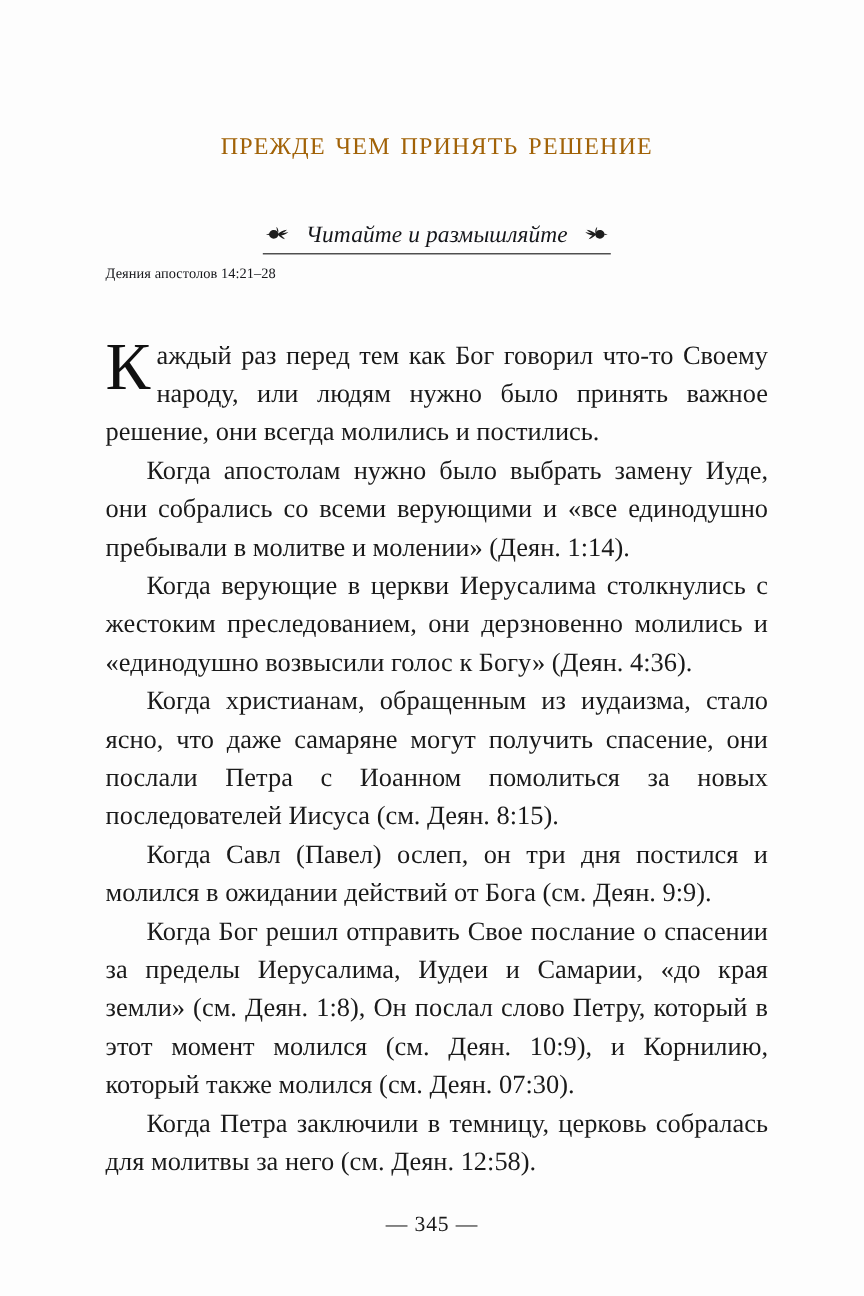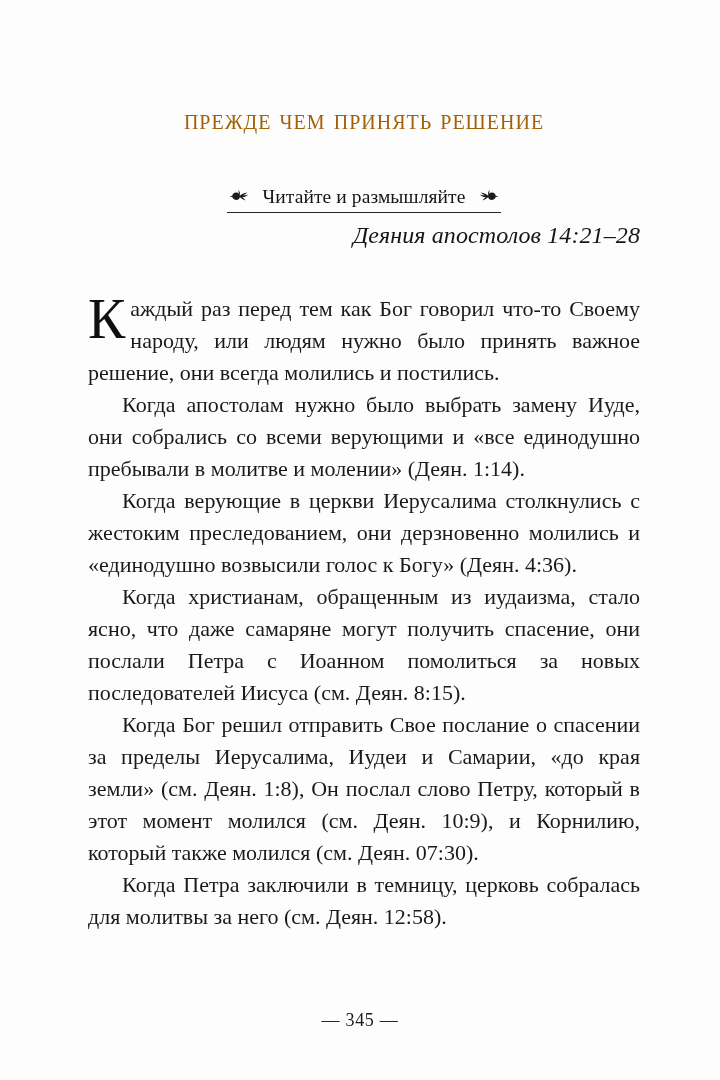--- a/index.html
+++ b/index.html
@@ -58,20 +58,21 @@
     padding-top: 51px;
     text-align: center;
   }
   .section-head-inner {
     display: inline-block;
     position: relative;
     padding: 0 2px 5px 2px;
     border-bottom: 1.6px solid #262626;
     line-height: 1.0;
     white-space: nowrap;
+    font-style: italic;
   }
   .read-label {
     font-size: 19.5px;
     color: #15161a;
     vertical-align: middle;
     letter-spacing: 0.005em;
   }
   .fleuron {
     display: inline-block;
     vertical-align: middle;
@@ -81,23 +82,22 @@
     top: -1px;
   }
   .fleuron svg { display: block; }
   .fleuron-left { margin-right: 9px; }
   .fleuron-right { margin-left: 9px; }
 
   
   .scripture-ref {
     margin: 0;
     padding-top: 9px;
-    text-align: right;
-    font-style: italic;
-    font-size: 24px;
+    text-align: left;
+    font-size: 12px;
     color: #15161a;
     letter-spacing: 0.004em;
   }
 
   
   .epigraph {
     margin: 0;
     padding: 42px 34px 0 34px;
     text-align: center;
     font-style: italic;
@@ -188,20 +188,21 @@
     </div>
 
     <p class="scripture-ref">Деяния апостолов 14:21–28</p>
 
 
     <div class="body-text">
       <p class="first">Каждый раз перед тем как Бог говорил что-то Своему народу, или людям нужно было принять важное решение, они всегда молились и постились.</p>
       <p>Когда апостолам нужно было выбрать замену Иуде, они собрались со всеми верующими и «все единодушно пребывали в молитве и молении» (Деян. 1:14).</p>
       <p>Когда верующие в церкви Иерусалима столкнулись с жестоким преследованием, они дерзновенно молились и «единодушно возвысили голос к Богу» (Деян. 4:36).</p>
       <p>Когда христианам, обращенным из иудаизма, стало ясно, что даже самаряне могут получить спасение, они послали Петра с Иоанном помолиться за новых последователей Иисуса (см. Деян. 8:15).</p>
+      <p>Когда Савл (Павел) ослеп, он три дня постился и молился в ожидании действий от Бога (см. Деян. 9:9).</p>
       <p>Когда Бог решил отправить Свое послание о спасении за пределы Иерусалима, Иудеи и Самарии, «до края земли» (см. Деян. 1:8), Он послал слово Петру, который в этот момент молился (см. Деян. 10:9), и Корнилию, который также молился (см. Деян. 07:30).</p>
       <p>Когда Петра заключили в темницу, церковь собралась для молитвы за него (см. Деян. 12:58).</p>
     </div>
 
   </div>
 
   <div class="page-footer">— 345 —</div>
 
 </div>
 

